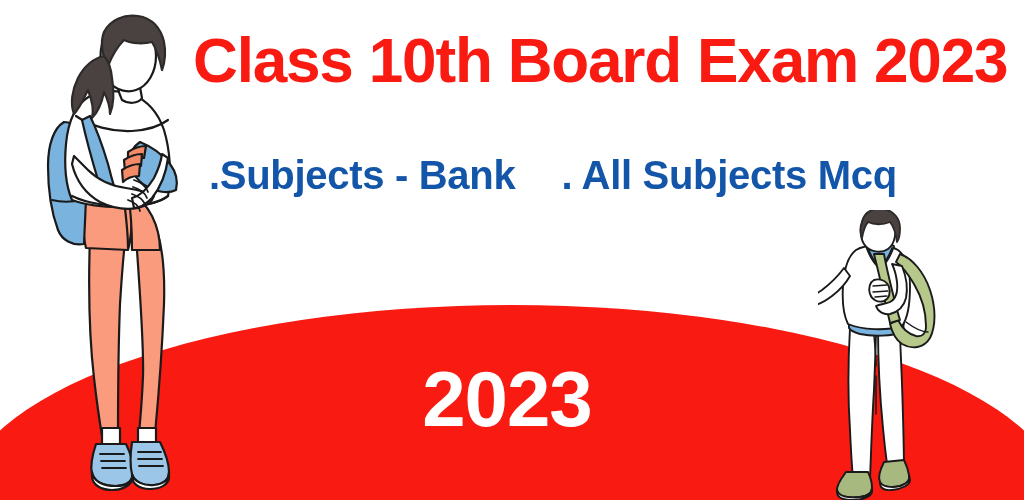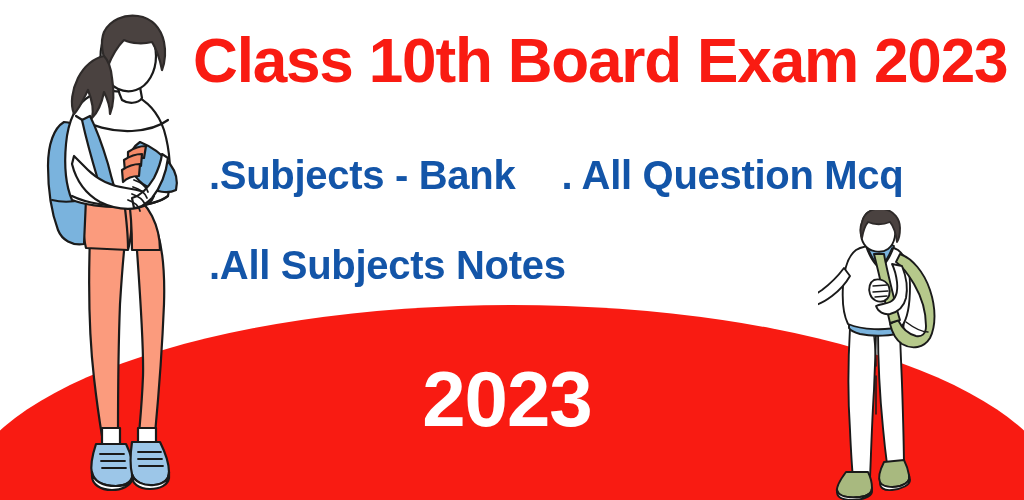--- a/index.html
+++ b/index.html
@@ -257,25 +257,22 @@
         <path d="M55 76 L69 75 M55 82 L70 81 M57 87 L69 86" stroke-width="1.4"></path>
       </g>
     </svg>
   </div>
 
   <div class="text-layer">
 
     <div class="headline">Class 10th Board Exam 2023</div>
 
     <div class="sub-row">
-      <span>.Subjects - Bank</span><span class="gap"></span><span>. All Question Mcq</span>
+      <span>.Subjects - Bank</span><span class="gap"></span><span>. All Subjects Mcq</span>
     </div>
 
-    <div class="sub-row2">
-      <span>.All Subjects Notes</span>
-    </div>
   </div>
 
   <div class="year-badge">
     <span class="year-inner">2023</span>
   </div>
 
 </div>
 
 </body></html>

